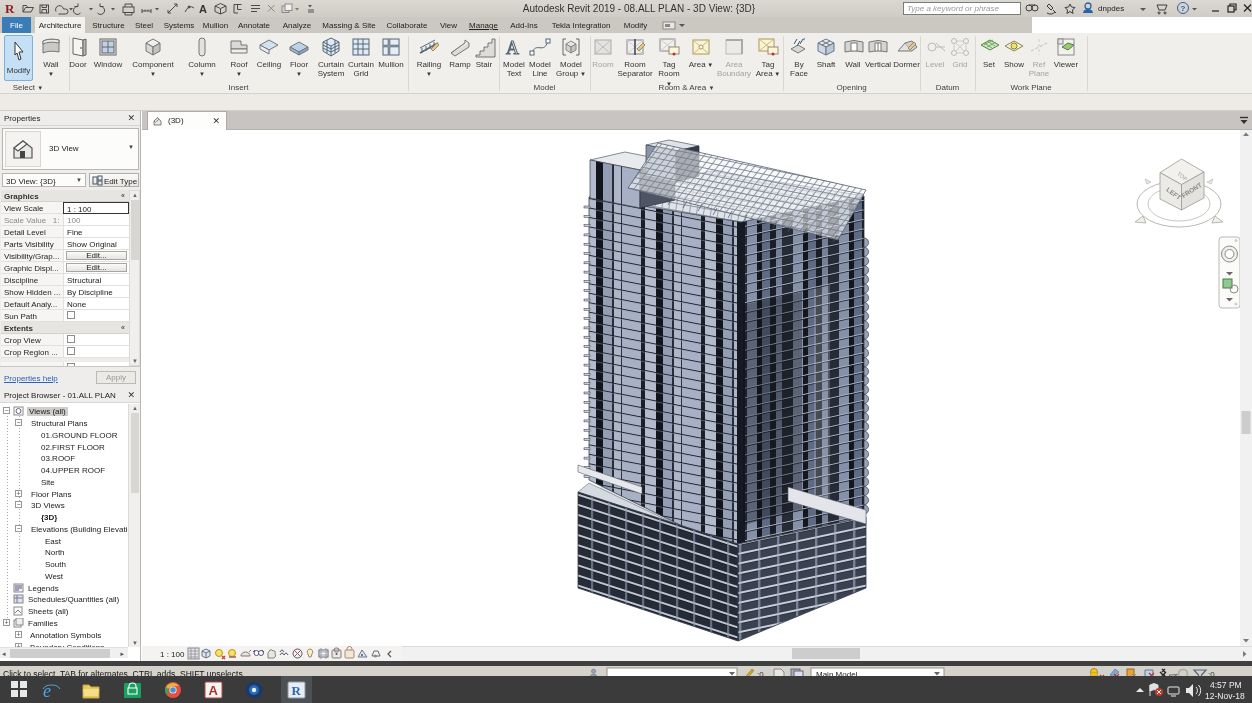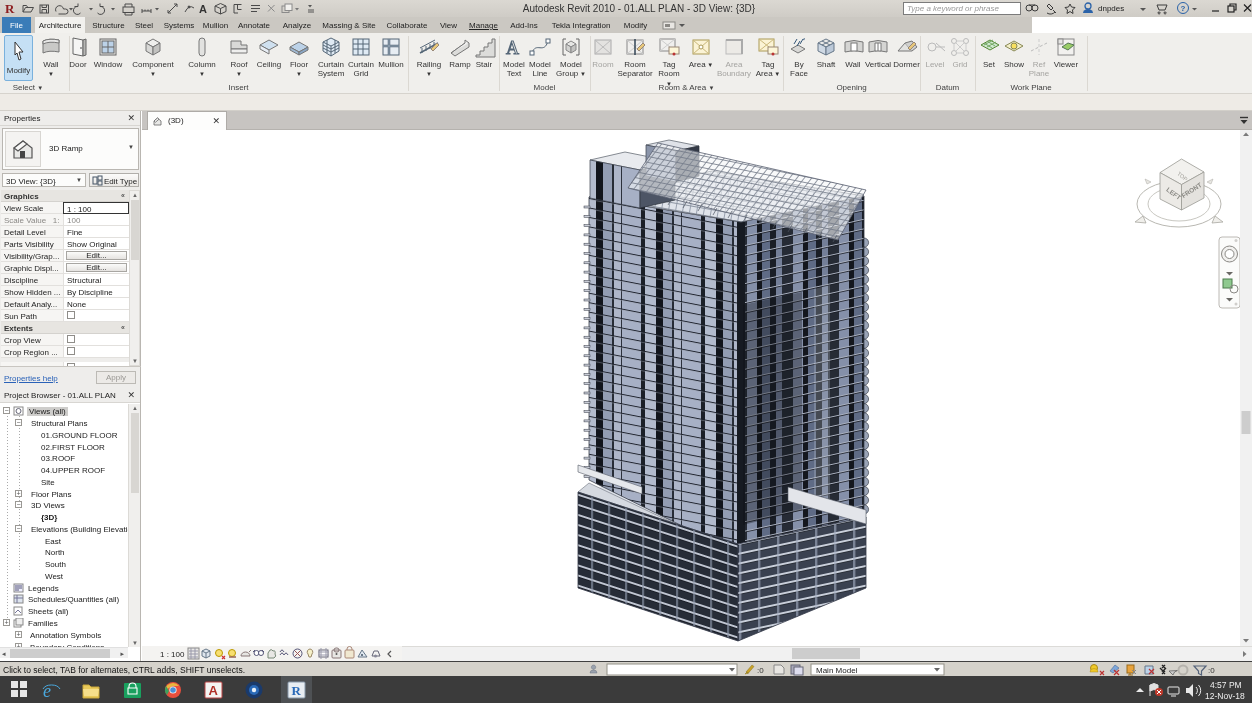--- a/index.html
+++ b/index.html
@@ -24,21 +24,21 @@
 .gsep { position:absolute; top:3px; width:1px; height:55px; background:#dbd8d2; }
 .bigbtn { position:absolute; top:2px; text-align:center; font-size:8px; color:#333; line-height:9px; }
 .bigbtn svg { display:block; margin:0 auto 1px; }
 .gray { color:#a5a4a1; }
 #modifybtn { position:absolute; left:4px; top:2px; width:29px; height:46px; background:#c5e0f5; border:1px solid #7ab1dd; border-radius:2px; text-align:center; font-size:8px; color:#333; }
 
 
 #optionsbar { left:0; top:94px; width:1252px; height:17px; background:#eeebe6; border-bottom:1px solid #d2cfc9; }
 
 
-#statusbar { left:0; top:661px; width:1252px; height:15px; background:#d5d2cb; border-top:1px solid #404040; font-size:8px; color:#111; }
+#statusbar { left:0; top:661px; width:1252px; height:15px; background:#d5d2cb; border-top:5px solid #404040; font-size:8px; color:#111; }
 #taskbar { left:0; top:676px; width:1252px; height:27px; background:#3b3b3b; }
 
 
 #propspanel { left:0; top:111px; width:141px; height:277px; background:#eeedeb; border-right:1px solid #b9b6b1; font-size:8px; }
 #browserpanel { left:0; top:388px; width:141px; height:273px; background:#fff; border-right:1px solid #b9b6b1; font-size:8px; }
 .phead { position:absolute; left:0; top:0; width:100%; height:15px; font-size:8px; color:#222; padding-left:4px; line-height:15px; }
 .phx { position:absolute; right:5px; top:0px; font-size:9px; color:#333; }
 
 
 #viewtabbar { left:142px; top:111px; width:1110px; height:19px; background:#c7c4c1; border-bottom:1px solid #b5b2ae; }
@@ -51,21 +51,21 @@
 .psec { position:absolute; left:0; width:128px; height:12px; background:#e7e5e1; border-bottom:1px solid #d4d2ce; font-weight:bold; color:#333; padding:2px 0 0 3px; }
 .trow { position:absolute; left:0; width:127px; height:12px; color:#1a1a1a; white-space:nowrap; }
 .ebox { position:absolute; width:7px; height:7px; border:1px solid #9a9894; background:#fff; font-size:7px; line-height:5px; text-align:center; color:#555; }
 .cbox { position:absolute; width:8px; height:8px; border:1px solid #8f8d89; background:#fff; }
 </style>
 </head>
 <body>
 <div id="app">
 
 <div id="titlebar" class="abs">
- <div id="titletext" class="abs">Autodesk Revit 2010 - 01.ALL PLAN - 3D View: {3D}</div>
+ <div id="titletext" class="abs">Autodesk Revit 2019 - 08.ALL PLAN - 3D View: {3D}</div>
  <svg class="abs" style="left:3px;top:1px" width="330" height="15" viewBox="0 0 330 15">
   <text x="2" y="12" font-size="13" font-weight="bold" fill="#8d1e20" font-family="Liberation Serif">R</text>
   <g stroke="#4a4a4a" fill="none" stroke-width="1">
    <path d="M20 11 l2.5 -4.5 h8 l-2.5 4.5 z M20 11 v-6.5 h3.5 l1 1.5"></path>
    <rect x="37" y="4" width="8.5" height="8"></rect>
           <path d="M39 4 v2.5 h4.5 v-2.5 M39 12 v-3.5 h4.5 v3.5"></path>
    <path d="M53 10.5 a4 4 0 1 1 7.5 -2.5 l2 0 a2.5 2.5 0 0 1 0 5 l-7 0"></path>
    <path d="M66 7 l2 2.5 l2 -2.5 z" fill="#555" stroke="none"></path>
    <path d="M75 5.5 a4 4 0 1 0 2.5 6.5 M75 5.5 h-3.5 M75 5.5 v-3"></path>
    <path d="M86 7 l2 2.5 l2 -2.5 z" fill="#555" stroke="none"></path>
@@ -339,21 +339,21 @@
 <div id="propspanel" class="abs">
  <div class="phead" style="border-bottom:1px solid #d8d6d2">Properties<span class="phx">✕</span></div>
  <div class="abs" style="left:2px;top:17px;width:137px;height:42px;background:#fcfcfb;border:1px solid #b9b6b1">
   <div class="abs" style="left:2px;top:2px;width:36px;height:36px;background:#f4f3f1;border:1px solid #d8d6d2">
    <svg width="30" height="30" viewBox="0 0 30 30" style="margin:2px">
     <path d="M6 14 L15 7 L24 14 L24 24 L6 24 Z" fill="#e8e8e6" stroke="#555" stroke-width="1.2"></path>
     <path d="M6 14 L15 7 L19 10 L10 17 Z" fill="#f8f8f7" stroke="#555" stroke-width="1.2"></path>
     <rect x="12" y="17" width="5" height="7" fill="#444"></rect>
    </svg>
   </div>
-  <div class="abs" style="left:46px;top:15px;color:#222">3D Ramp</div>
+  <div class="abs" style="left:46px;top:15px;color:#222">3D View</div>
   <div class="abs" style="right:4px;top:15px;color:#444;font-size:6px">▼</div>
  </div>
  <div class="abs" style="left:2px;top:62px;width:84px;height:14px;background:#fcfcfb;border:1px solid #b9b6b1">
   <span class="abs" style="left:3px;top:3px;color:#222">3D View: {3D}</span>
   <span class="abs" style="right:3px;top:3px;color:#444;font-size:6px">▼</span>
  </div>
  <div class="abs" style="left:89px;top:62px;width:50px;height:14px;background:linear-gradient(#fbfbfa,#e9e7e4);border:1px solid #b0aeaa">
   <svg width="11" height="11" viewBox="0 0 11 11" style="position:absolute;left:2px;top:1px">
    <rect x="1" y="2" width="4" height="7" fill="none" stroke="#456"></rect>
    <rect x="6" y="1" width="4" height="4" fill="none" stroke="#456"></rect>

